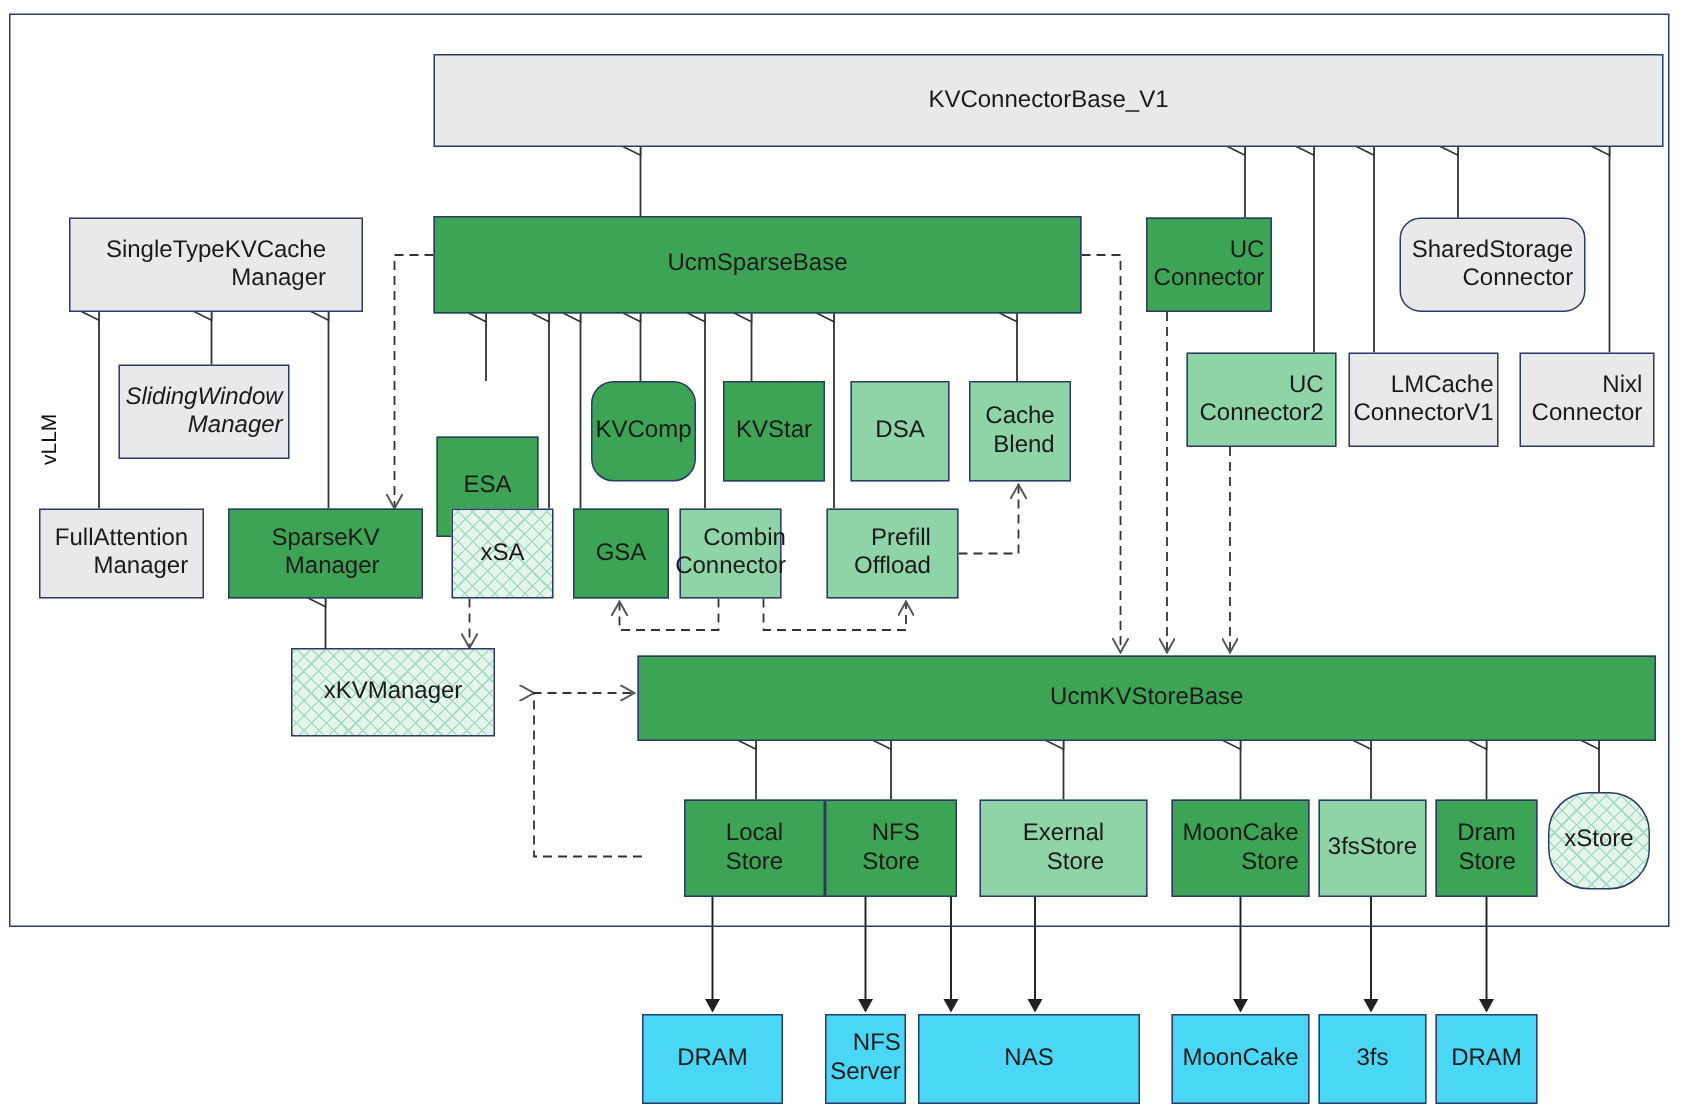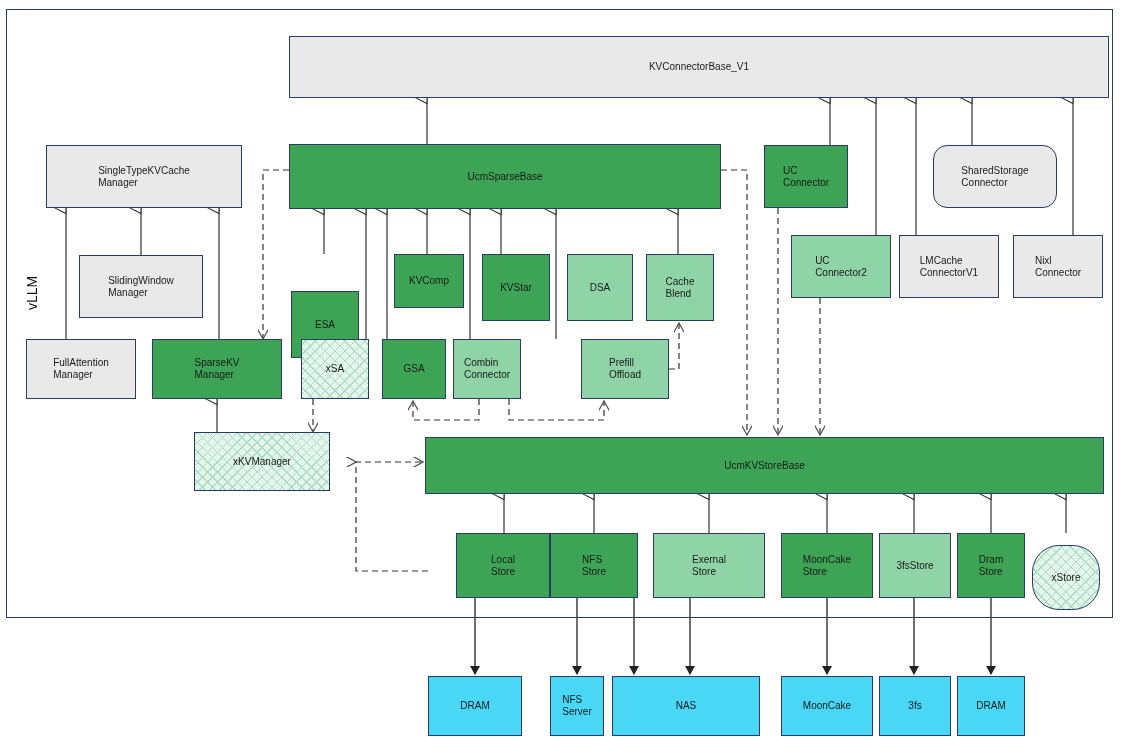--- a/index.html
+++ b/index.html
@@ -1,21 +1,21 @@
 <!DOCTYPE html>
 <html><head>
 <meta charset="utf-8">
 <style>
   html,body{margin:0;padding:0;background:#ffffff;}
   body{font-family:"Liberation Sans",sans-serif;}
   #stage{position:relative;width:1124px;height:737px;background:#ffffff;overflow:hidden;}
   #wires{position:absolute;left:0;top:0;width:1124px;height:737px;}
   .node{position:absolute;box-sizing:border-box;border:1px solid #2b3a67;
-        display:flex;align-items:center;justify-content:center;text-align:left;
-        font-size:10px;color:#1a1a1a;line-height:1.18;padding:2px 3px;}
+        display:flex;align-items:center;justify-content:center;text-align:right;
+        font-size:16px;color:#1a1a1a;line-height:1.18;padding:2px 3px;}
   .n-gray{background:#e9e9e9;}
   .n-dark{background:#3da455;}
   .n-light{background:#8fd4a6;}
   .n-cyan{background:#4ad6f5;}
   .n-hatch{background:#dff3e6;}
   .container-box{position:absolute;box-sizing:border-box;border:1px solid #2b3a67;background:transparent;}
   .vlabel{position:absolute;font-size:14px;color:#111;
           transform:rotate(-90deg);transform-origin:left top;white-space:nowrap;}
   .nlabel{pointer-events:none;}
 </style>
@@ -98,27 +98,27 @@
       </div>
       <div class="node n-dark" style="left: 289px; top: 144px; width: 432px; height: 65px;">
         <span class="nlabel">UcmSparseBase</span>
       </div>
       <div class="node n-dark" style="left: 764px; top: 145px; width: 84px; height: 63px;">
         <span class="nlabel">UC<br>Connector</span>
       </div>
       <div class="node n-gray" style="left: 933px; top: 145px; width: 124px; height: 63px; border-radius: 14px;">
         <span class="nlabel">SharedStorage<br>Connector</span>
       </div>
-      <div class="node n-gray" style="left: 79px; top: 255px; width: 124px; height: 63px;">
+      <div class="node n-gray" style="left: 79px; top: 243px; width: 114px; height: 63px; font-style: italic;">
         <span class="nlabel">SlidingWindow<br>Manager</span>
       </div>
       <div class="node n-dark" style="left: 291px; top: 254px; width: 68px; height: 67px; margin-top: 37px;">
         <span class="nlabel">ESA</span>
       </div>
-      <div class="node n-dark" style="left: 394px; top: 254px; width: 70px; height: 54px;">
+      <div class="node n-dark" style="left: 394px; top: 254px; width: 70px; height: 67px; border-radius: 15px;">
         <span class="nlabel">KVComp</span>
       </div>
       <div class="node n-dark" style="left: 482px; top: 254px; width: 68px; height: 67px;">
         <span class="nlabel">KVStar</span>
       </div>
       <div class="node n-light" style="left: 567px; top: 254px; width: 66px; height: 67px;">
         <span class="nlabel">DSA</span>
       </div>
       <div class="node n-light" style="left: 646px; top: 254px; width: 68px; height: 67px;">
         <span class="nlabel">Cache<br>Blend</span>
@@ -140,21 +140,21 @@
       </div>
       <div class="node n-hatch" style="left: 301px; top: 339px; width: 68px; height: 60px; background: repeating-linear-gradient(45deg, rgb(169, 220, 192) 0px, rgb(169, 220, 192) 1px, transparent 1px, transparent 7px), repeating-linear-gradient(-45deg, rgb(169, 220, 192) 0px, rgb(169, 220, 192) 1px, transparent 1px, transparent 7px), rgb(228, 246, 236);">
         <span class="nlabel">xSA</span>
       </div>
       <div class="node n-dark" style="left: 382px; top: 339px; width: 64px; height: 60px;">
         <span class="nlabel">GSA</span>
       </div>
       <div class="node n-light" style="left: 453px; top: 339px; width: 68px; height: 60px;">
         <span class="nlabel">Combin<br>Connector</span>
       </div>
-      <div class="node n-light" style="left: 551px; top: 339px; width: 88px; height: 60px; margin-left: 30px;">
+      <div class="node n-light" style="left: 551px; top: 339px; width: 88px; height: 60px;">
         <span class="nlabel">Prefill<br>Offload</span>
       </div>
       <div class="node n-hatch" style="left: 194px; top: 432px; width: 136px; height: 59px; background: repeating-linear-gradient(45deg, rgb(169, 220, 192) 0px, rgb(169, 220, 192) 1px, transparent 1px, transparent 7px), repeating-linear-gradient(-45deg, rgb(169, 220, 192) 0px, rgb(169, 220, 192) 1px, transparent 1px, transparent 7px), rgb(228, 246, 236);">
         <span class="nlabel">xKVManager</span>
       </div>
       <div class="node n-dark" style="left: 425px; top: 437px; width: 679px; height: 57px;">
         <span class="nlabel">UcmKVStoreBase</span>
       </div>
       <div class="node n-dark" style="left: 428px; top: 533px; width: 94px; height: 65px; margin-left: 28px;">
         <span class="nlabel">Local<br>Store</span>
@@ -167,21 +167,21 @@
       </div>
       <div class="node n-dark" style="left: 781px; top: 533px; width: 92px; height: 65px;">
         <span class="nlabel">MoonCake<br>Store</span>
       </div>
       <div class="node n-light" style="left: 879px; top: 533px; width: 72px; height: 65px;">
         <span class="nlabel">3fsStore</span>
       </div>
       <div class="node n-dark" style="left: 957px; top: 533px; width: 68px; height: 65px;">
         <span class="nlabel">Dram<br>Store</span>
       </div>
-      <div class="node n-hatch" style="left: 1032px; top: 545px; width: 68px; height: 65px; background: repeating-linear-gradient(45deg, rgb(169, 220, 192) 0px, rgb(169, 220, 192) 1px, transparent 1px, transparent 7px), repeating-linear-gradient(-45deg, rgb(169, 220, 192) 0px, rgb(169, 220, 192) 1px, transparent 1px, transparent 7px), rgb(228, 246, 236); border-radius: 27px;">
+      <div class="node n-hatch" style="left: 1032px; top: 528px; width: 68px; height: 65px; background: repeating-linear-gradient(45deg, rgb(169, 220, 192) 0px, rgb(169, 220, 192) 1px, transparent 1px, transparent 7px), repeating-linear-gradient(-45deg, rgb(169, 220, 192) 0px, rgb(169, 220, 192) 1px, transparent 1px, transparent 7px), rgb(228, 246, 236); border-radius: 27px;">
         <span class="nlabel">xStore</span>
       </div>
       <div class="node n-cyan" style="left: 428px; top: 676px; width: 94px; height: 60px;">
         <span class="nlabel">DRAM</span>
       </div>
       <div class="node n-cyan" style="left: 550px; top: 676px; width: 54px; height: 60px;">
         <span class="nlabel">NFS<br>Server</span>
       </div>
       <div class="node n-cyan" style="left: 612px; top: 676px; width: 148px; height: 60px;">
         <span class="nlabel">NAS</span>

